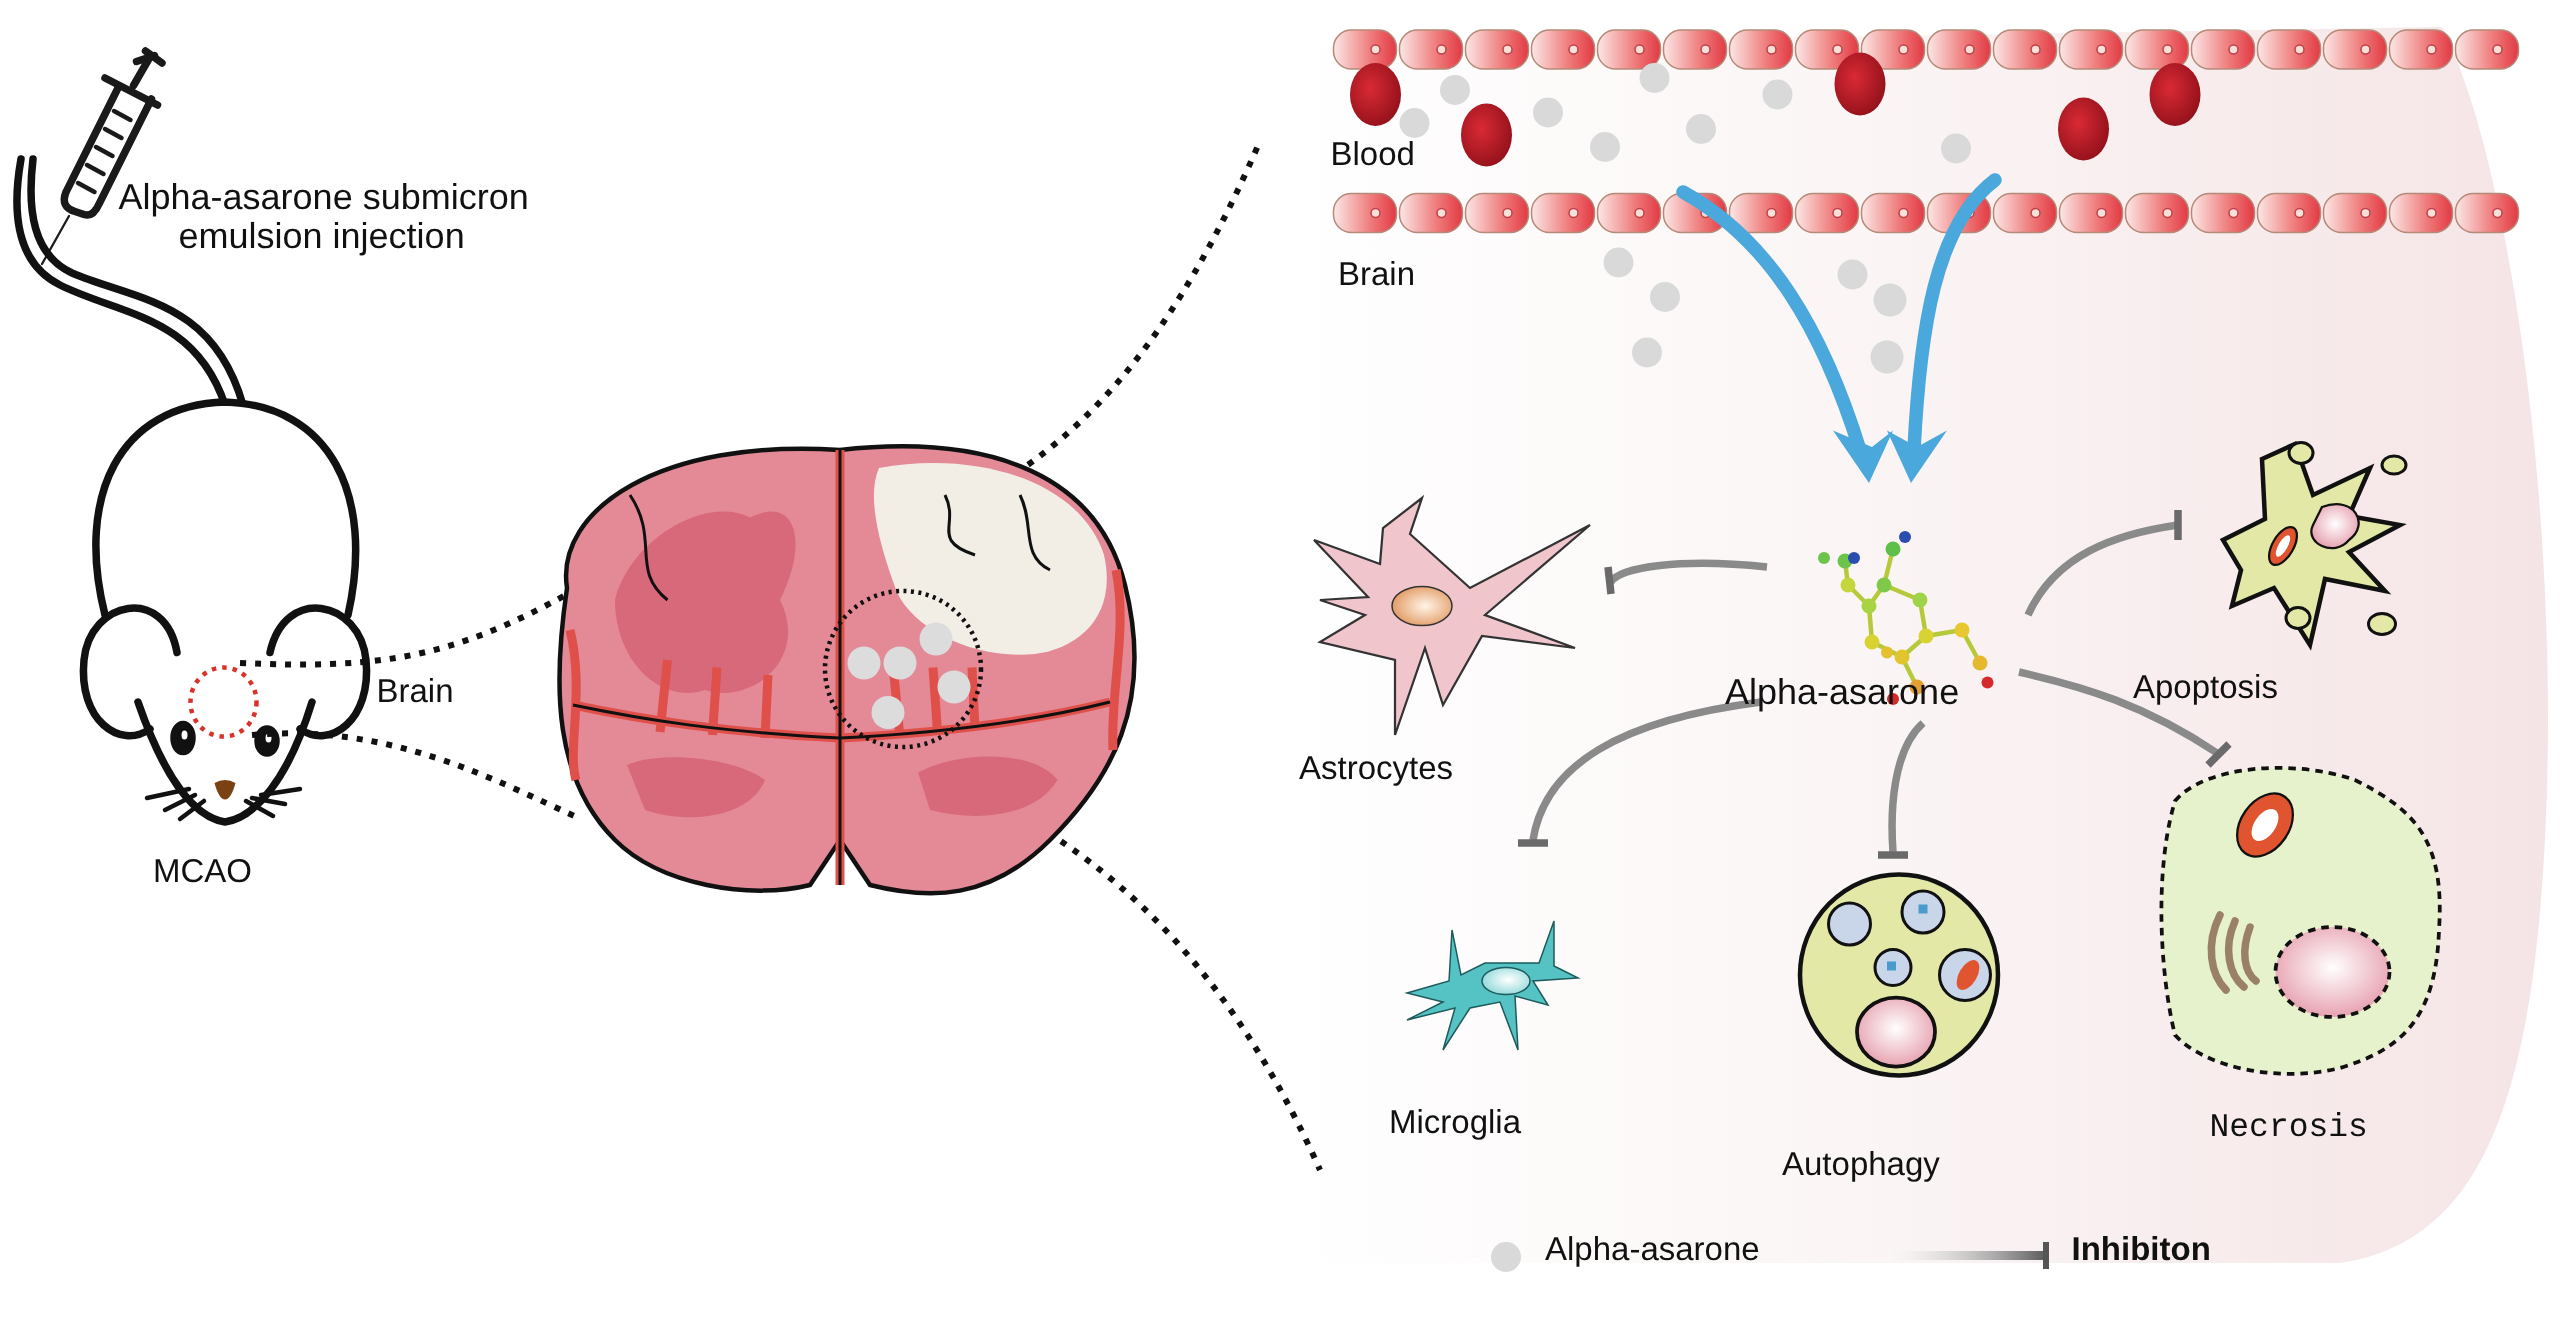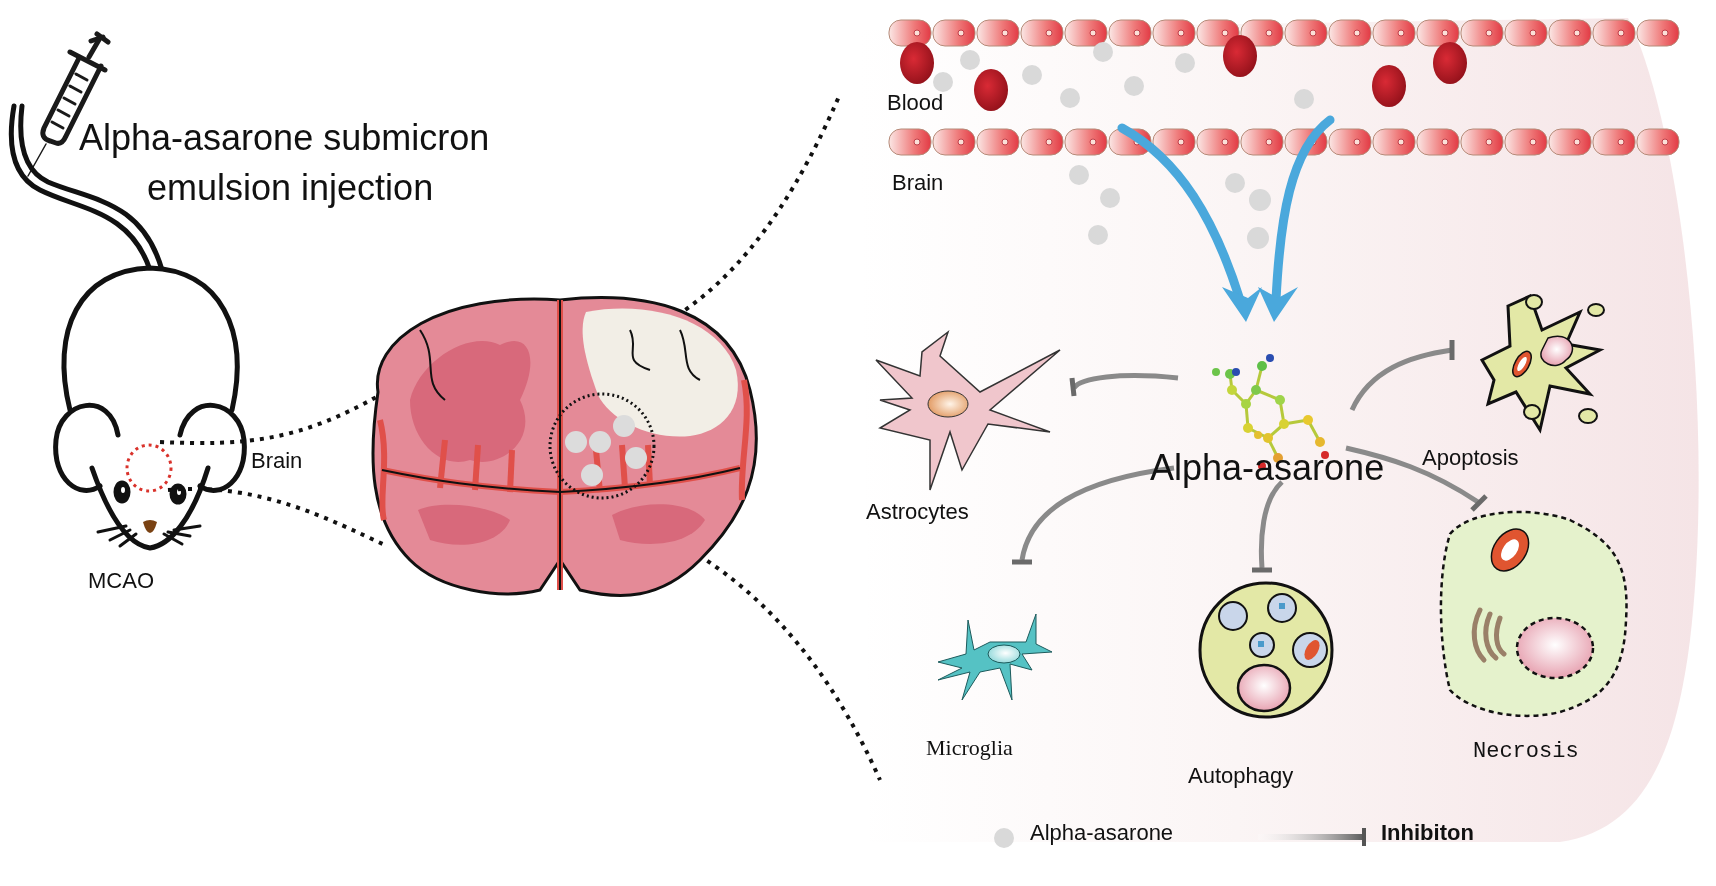--- a/index.html
+++ b/index.html
@@ -2,21 +2,21 @@
 <html><head>
 <meta charset="utf-8">
 <style>
   html, body { margin:0; padding:0; background:#ffffff; }
   body { width:1716px; height:886px; position:relative; overflow:hidden;
          font-family:"Liberation Sans", sans-serif; color:#111; }
   svg.stage { position:absolute; left:0; top:0; width:1716px; height:886px; }
   .lbl { position:absolute; font-family:"Liberation Sans", sans-serif; color:#111;
          white-space:nowrap; line-height:1; }
   .l30 { font-size:22px; }
-  .l32 { font-size:36px; }
+  .l32 { font-size:24px; }
 </style>
 </head>
 <body>
 
 <svg class="stage" viewBox="0 0 1716 886" xmlns="http://www.w3.org/2000/svg">
   <defs>
     <linearGradient id="panelGrad" x1="0" y1="0" x2="1" y2="0">
       <stop offset="0" stop-color="#ffffff" stop-opacity="1"></stop>
       <stop offset="0.45" stop-color="#fbf5f5"></stop>
       <stop offset="1" stop-color="#f5e4e6"></stop>
@@ -351,28 +351,28 @@
       <path d="M1500 618 C 1494 634 1496 648 1504 654"></path>
     </g>
   </g>
 
   <circle cx="1004" cy="838" r="10" fill="#d9d9d9"></circle>
   <rect x="1258" y="834" width="104" height="6" fill="url(#inhibGrad)"></rect>
   <rect x="1362" y="828" width="4" height="18" fill="#555"></rect>
 </svg>
 
 <div class="lbl l32" style="left:79px;top:120px;">Alpha-asarone submicron</div>
-<div class="lbl l32" style="left:119px;top:170px;margin-left:28px;">emulsion injection</div>
+<div class="lbl l32" style="left:119px;top:146px;">emulsion injection</div>
 <div class="lbl l30" style="left:251px;top:450px;">Brain</div>
-<div class="lbl l30" style="left:88px;top:570px;">MCAO</div>
+<div class="lbl l30" style="left:102px;top:570px;">MCAO</div>
 
 <div class="lbl l30" style="left:887px;top:92px;">Blood</div>
 <div class="lbl l30" style="left:892px;top:172px;">Brain</div>
 <div class="lbl l32" style="left:1150px;top:450px;">Alpha-asarone</div>
 
 <div class="lbl l30" style="left:866px;top:501px;">Astrocytes</div>
-<div class="lbl l30" style="left:926px;top:737px;font-family:Liberation Serif, serif;">Microglia</div>
+<div class="lbl l30" style="left:926px;top:737px;">Microglia</div>
 <div class="lbl l30" style="left:1188px;top:765px;">Autophagy</div>
 <div class="lbl l30" style="left:1473px;top:741px;font-family:Liberation Mono, monospace;">Necrosis</div>
 <div class="lbl l30" style="left:1422px;top:447px;">Apoptosis</div>
 
 <div class="lbl l30" style="left:1030px;top:822px;">Alpha-asarone</div>
 <div class="lbl l30" style="left:1381px;top:822px;font-weight:bold;">Inhibiton</div>
 
 </body></html>

